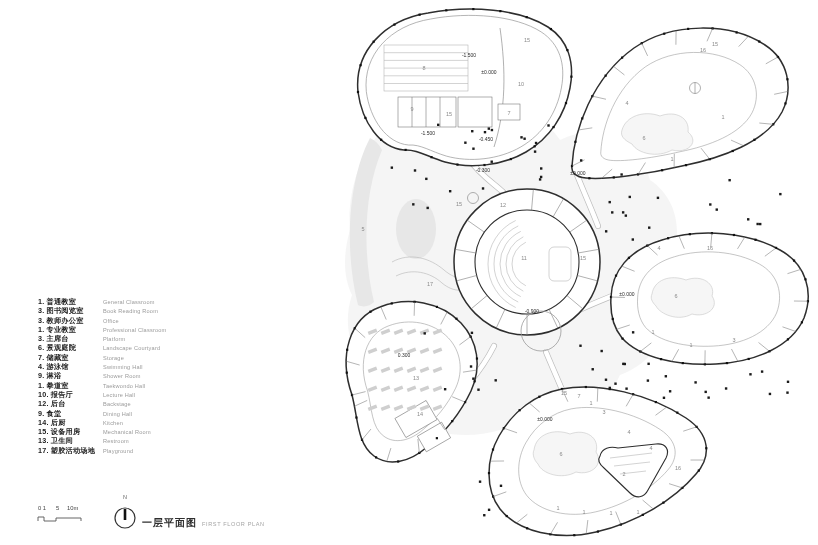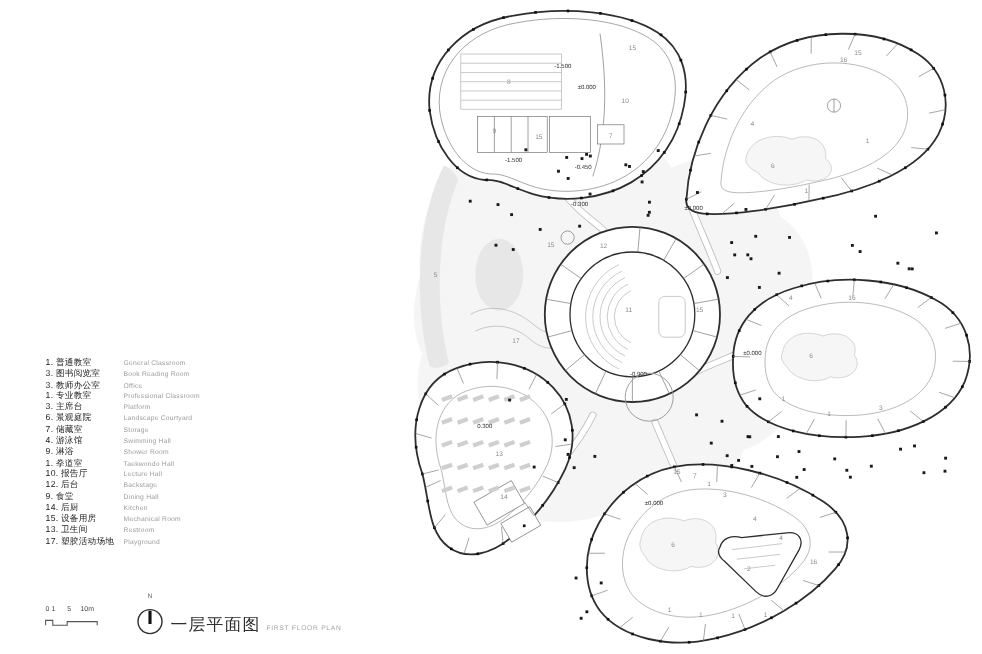--- a/index.html
+++ b/index.html
@@ -1,29 +1,29 @@
 <!DOCTYPE html>
 <html><head>
 <meta charset="utf-8">
 <style>
   html,body{margin:0;padding:0;background:#fff;}
   #page{position:relative;width:818px;height:545px;background:#ffffff;overflow:hidden;
         font-family:"Liberation Sans", sans-serif;}
   
   #legend{position:absolute;left:38px;top:297px;}
   .lrow{display:flex;align-items:baseline;height:9.3px;white-space:nowrap;}
-  .lzh{width:65px;font-size:7.2px;color:#222;letter-spacing:.2px;font-weight:400;}
+  .lzh{width:65px;font-size:7.2px;color:#222;letter-spacing:.2px;font-weight:700;}
   .len{font-size:5.6px;color:#9b9b9b;letter-spacing:.2px;}
   
   #scalebox{position:absolute;left:36px;top:503px;width:70px;height:24px;}
   .stick{position:absolute;top:2px;font-size:5.8px;color:#444;}
   #northbox{position:absolute;left:108px;top:494px;width:34px;height:40px;}
   #north-n{position:absolute;left:0;top:0;width:34px;text-align:center;font-size:5.5px;color:#666;}
   #titlebox{position:absolute;left:142px;top:512px;white-space:nowrap;}
-  .tzh{font-size:14px;color:#2e2e2e;font-weight:400;letter-spacing:1px;}
+  .tzh{font-size:10px;color:#2e2e2e;font-weight:700;letter-spacing:1px;}
   .ten{font-size:5.6px;color:#a5a5a5;letter-spacing:.6px;margin-left:5px;}
   
   .wall{fill:#ffffff;stroke:#2e2e2e;stroke-width:1.5;}
   .wallthin{fill:#ffffff;stroke:#2e2e2e;stroke-width:1.1;}
   .inner{fill:none;stroke:#9a9a9a;stroke-width:0.8;}
   .thin{stroke:#6f6f6f;stroke-width:0.55;fill:none;}
   .lt{stroke:#b5b5b5;stroke-width:0.6;fill:none;}
   .court{fill:#f6f6f6;stroke:#c6c6c6;stroke-width:0.6;}
   .blob{fill:#ececec;}
   .blob2{fill:#e7e7e7;}

